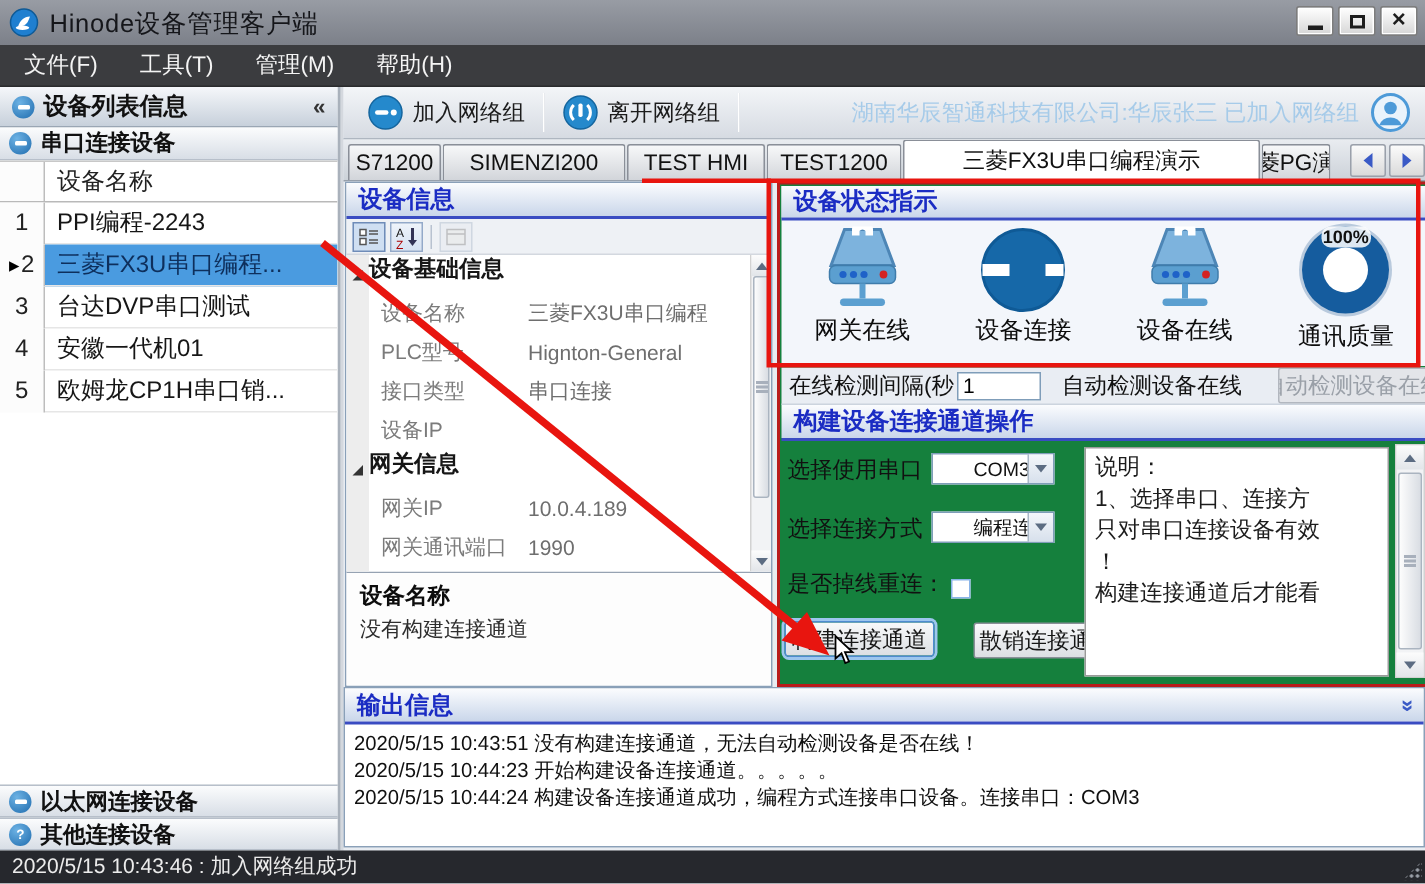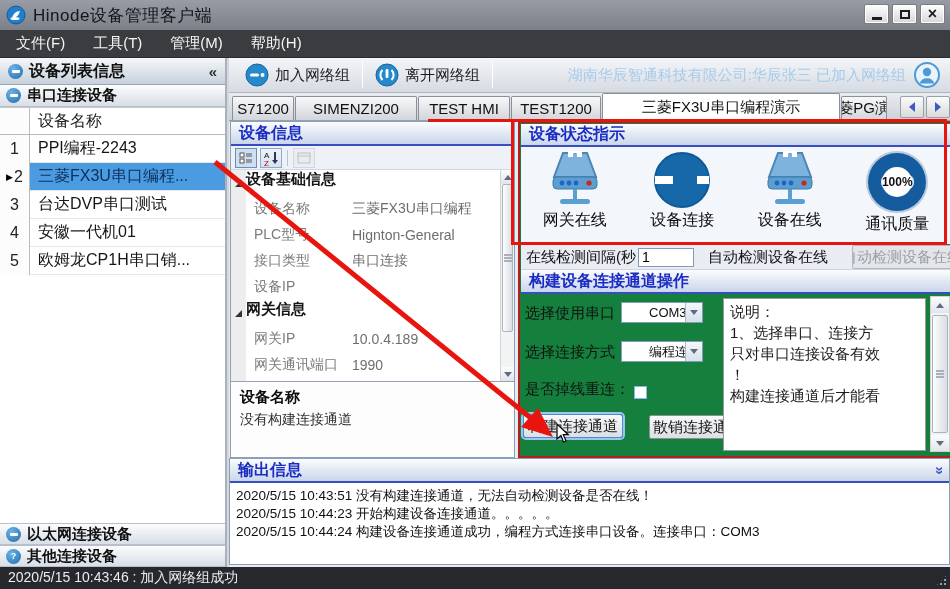--- a/index.html
+++ b/index.html
@@ -111,21 +111,21 @@
   .pg-desc-title{font-weight:bold;font-size:15px;color:#0d0d0d;}
   .pg-desc-text{font-size:14px;color:#2e2e2e;margin-top:4px;}
 
   
   .right-panel{position:absolute;left:289px;top:63px;width:434px;height:337px;background:#15803d;border:2px solid #b91c1c;}
   .status-group{position:absolute;left:1px;top:1px;width:430px;height:120px;background:#f3f6fb;}
   .status-header{height:23px;}
   .status-icons{display:flex;justify-content:space-around;align-items:flex-start;padding-top:4px;}
   .indicator{display:flex;flex-direction:column;align-items:center;width:100px;}
   .ind-label{font-size:16px;color:#0c0c0c;margin-top:1px;}
-  .ring-wrap{position:relative;width:62px;height:62px;display:flex;align-items:center;justify-content:center;}
+  .ring-wrap{position:relative;width:62px;height:62px;display:flex;justify-content:center;}
   .ring{width:58px;height:58px;border-radius:50%;background:var(--ring_blue);box-shadow:0 0 0 2px #b9cadd;
     display:flex;align-items:center;justify-content:center;}
   .ring-inner{width:30px;height:30px;border-radius:50%;background:#fff;display:flex;align-items:center;justify-content:center;}
   .ring-text{position:absolute;font-size:12px;font-weight:bold;color:#101010;background:rgba(255,255,255,.85);
     padding:0 1px;border-radius:6px;}
 
   .detect-row{position:absolute;left:1px;top:122px;width:431px;height:25px;display:flex;align-items:center;
     padding-left:5px;font-size:15px;background:#e9edf3;border-bottom:1px solid #ccd4de;}
   .txt{width:56px;height:19px;border:1px solid #7f9db9;background:#fff;font-size:14px;padding:0 3px;
     font-family:"Liberation Sans",sans-serif;margin-left:2px;}

